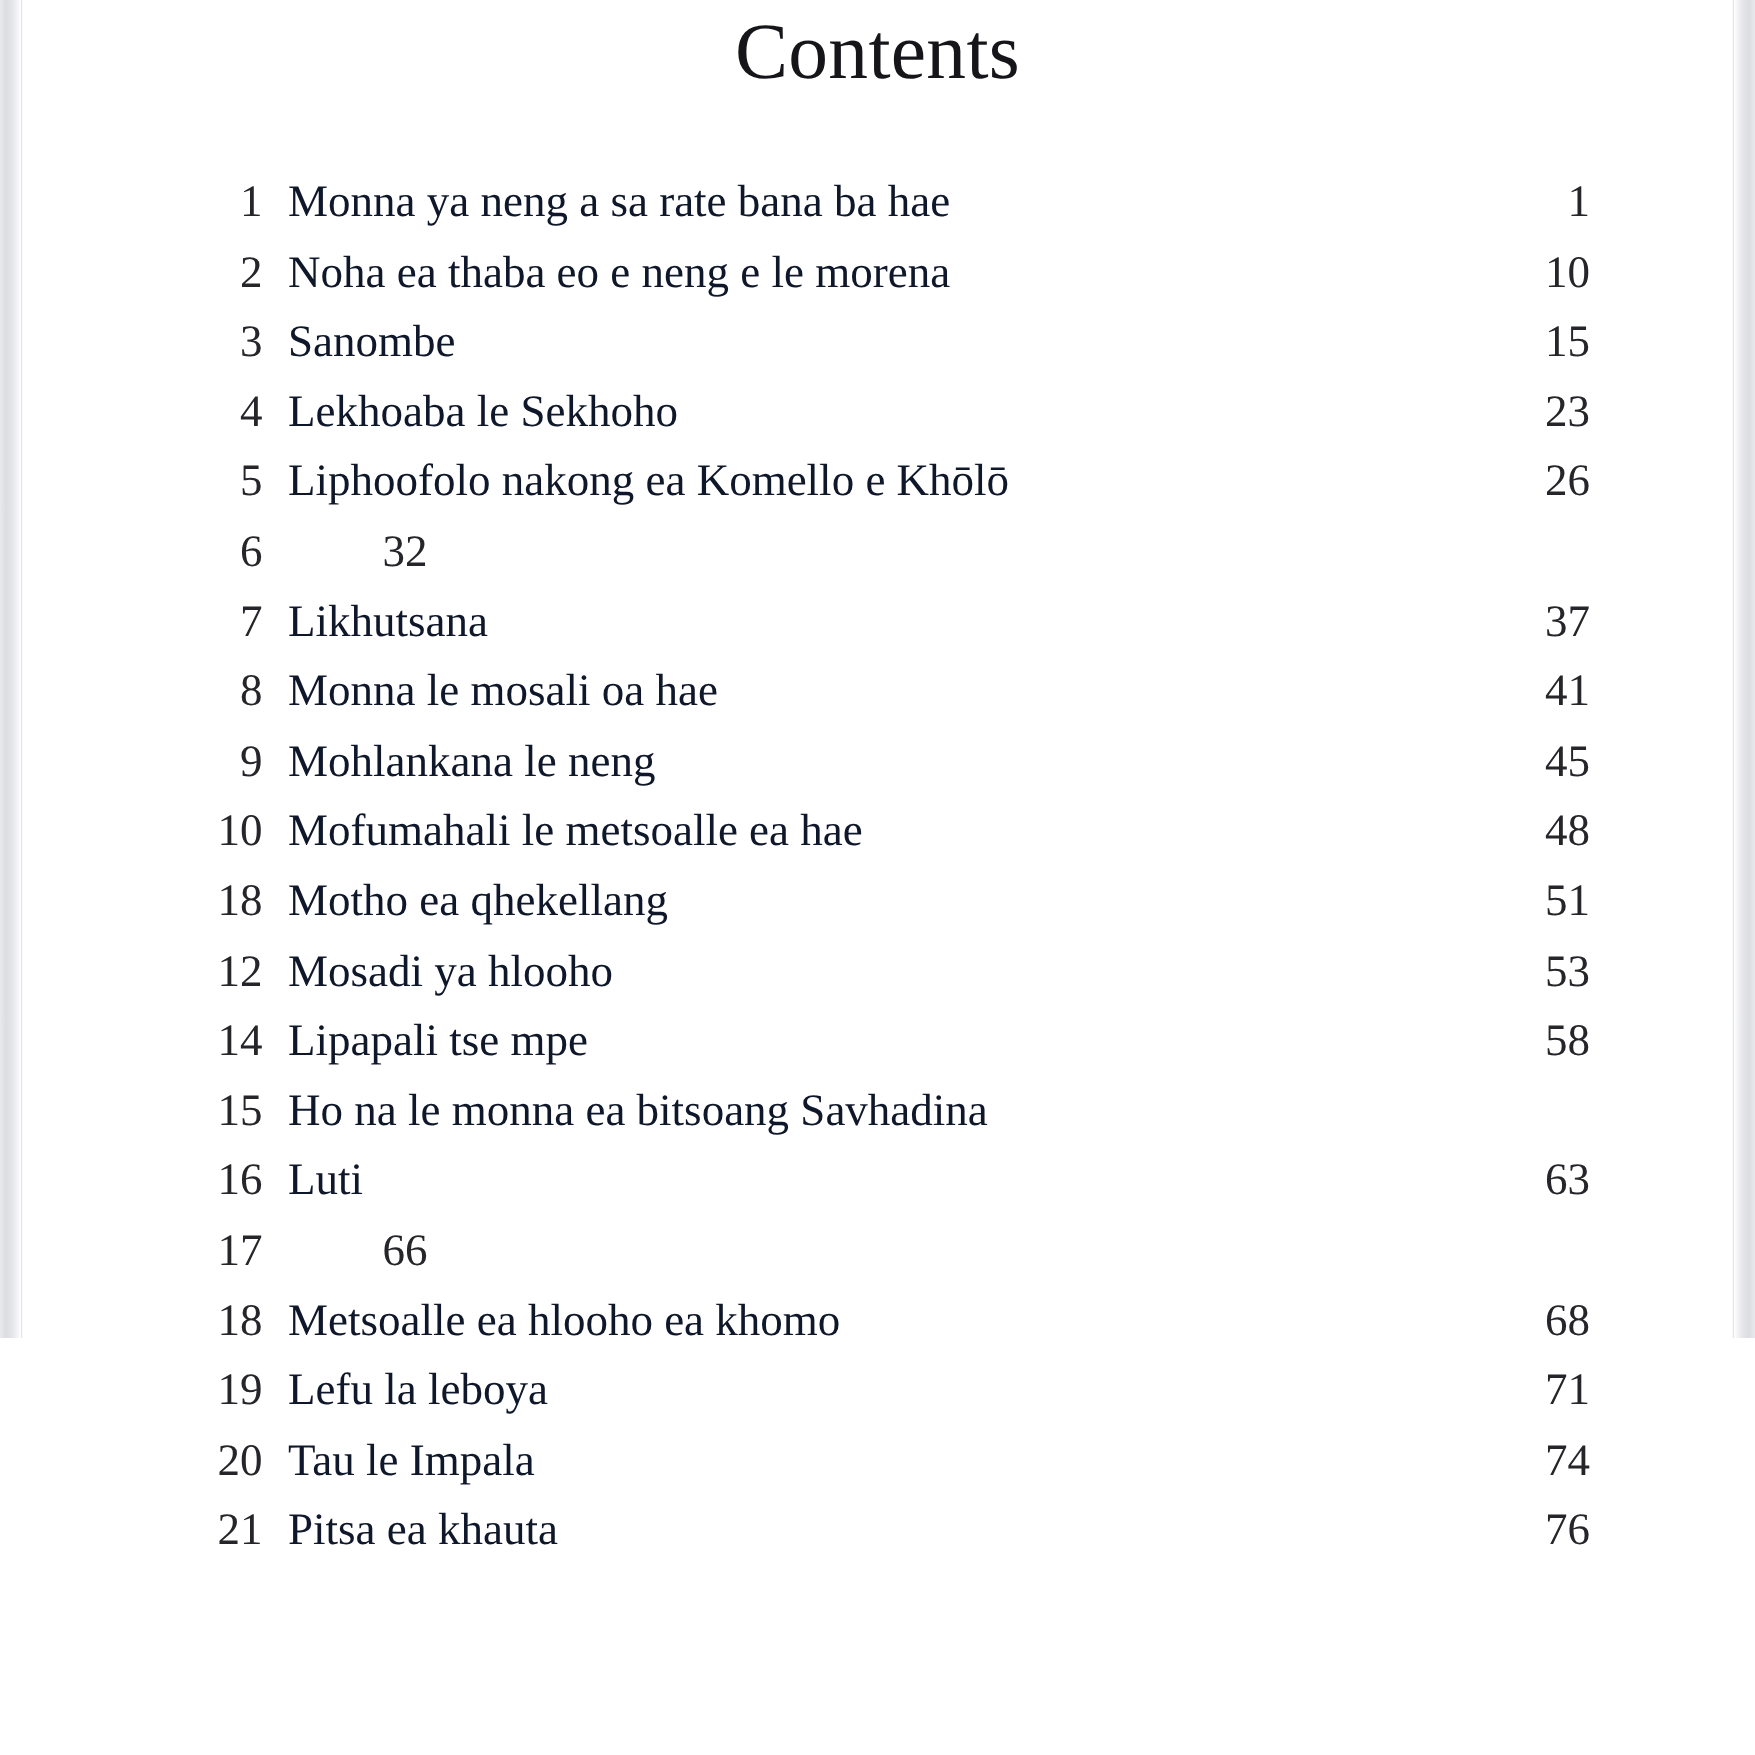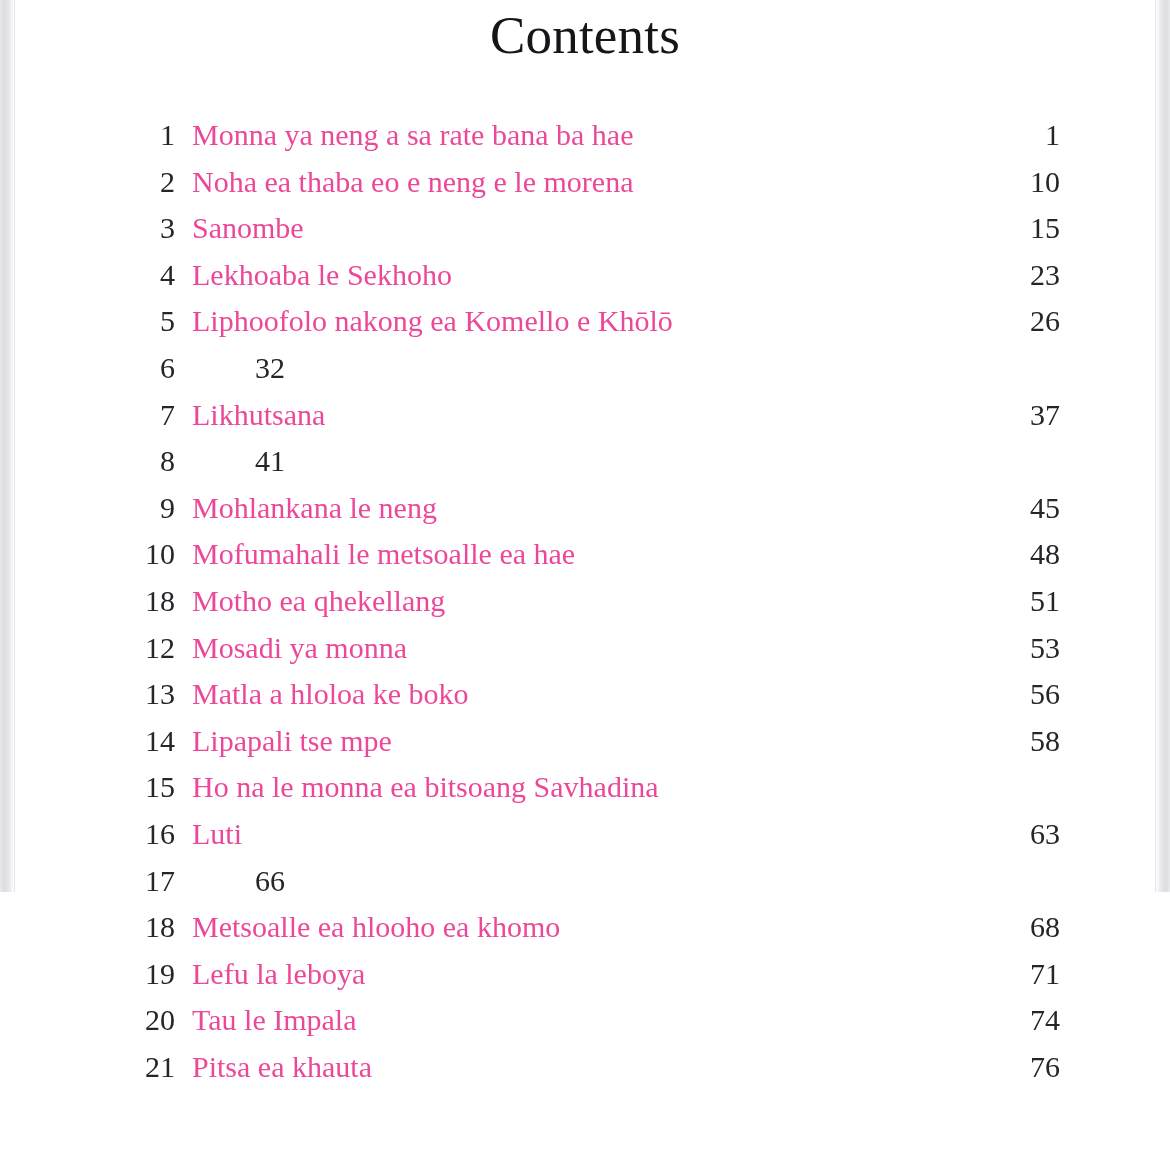--- a/index.html
+++ b/index.html
@@ -95,21 +95,21 @@
     flex: 0 0 160px;
     text-align: right;
     padding-right: 0;
     color: #25252a;
   }
   .chapter-title {
     flex: 1 1 auto;
     padding-left: 17px;
     overflow: hidden;
     text-overflow: clip;
-    color: #ec4899;
+    color: #0f172a;
   }
   .page-number {
     flex: 0 0 110px;
     text-align: right;
     padding-right: 95px;
     color: #25252a;
   }
 </style>
 </head>
 <body>
@@ -153,46 +153,42 @@
           <span class="chapter-number">6</span>
           <span class="page-number">32</span>
         </li>
         <li class="toc-entry">
           <span class="chapter-number">7</span>
           <span class="chapter-title">Likhutsana</span>
           <span class="page-number">37</span>
         </li>
         <li class="toc-entry">
           <span class="chapter-number">8</span>
+          <span class="chapter-title">Monna le mosali oa hae</span>
           <span class="page-number">41</span>
         </li>
         <li class="toc-entry">
           <span class="chapter-number">9</span>
           <span class="chapter-title">Mohlankana le neng</span>
           <span class="page-number">45</span>
         </li>
         <li class="toc-entry">
           <span class="chapter-number">10</span>
           <span class="chapter-title">Mofumahali le metsoalle ea hae</span>
           <span class="page-number">48</span>
         </li>
         <li class="toc-entry">
           <span class="chapter-number">18</span>
           <span class="chapter-title">Motho ea qhekellang</span>
           <span class="page-number">51</span>
         </li>
         <li class="toc-entry">
           <span class="chapter-number">12</span>
-          <span class="chapter-title">Mosadi ya monna</span>
+          <span class="chapter-title">Mosadi ya hlooho</span>
           <span class="page-number">53</span>
-        </li>
-        <li class="toc-entry">
-          <span class="chapter-number">13</span>
-          <span class="chapter-title">Matla a hloloa ke boko</span>
-          <span class="page-number">56</span>
         </li>
         <li class="toc-entry">
           <span class="chapter-number">14</span>
           <span class="chapter-title">Lipapali tse mpe</span>
           <span class="page-number">58</span>
         </li>
         <li class="toc-entry">
           <span class="chapter-number">15</span>
           <span class="chapter-title">Ho na le monna ea bitsoang Savhadina</span>
         </li>

